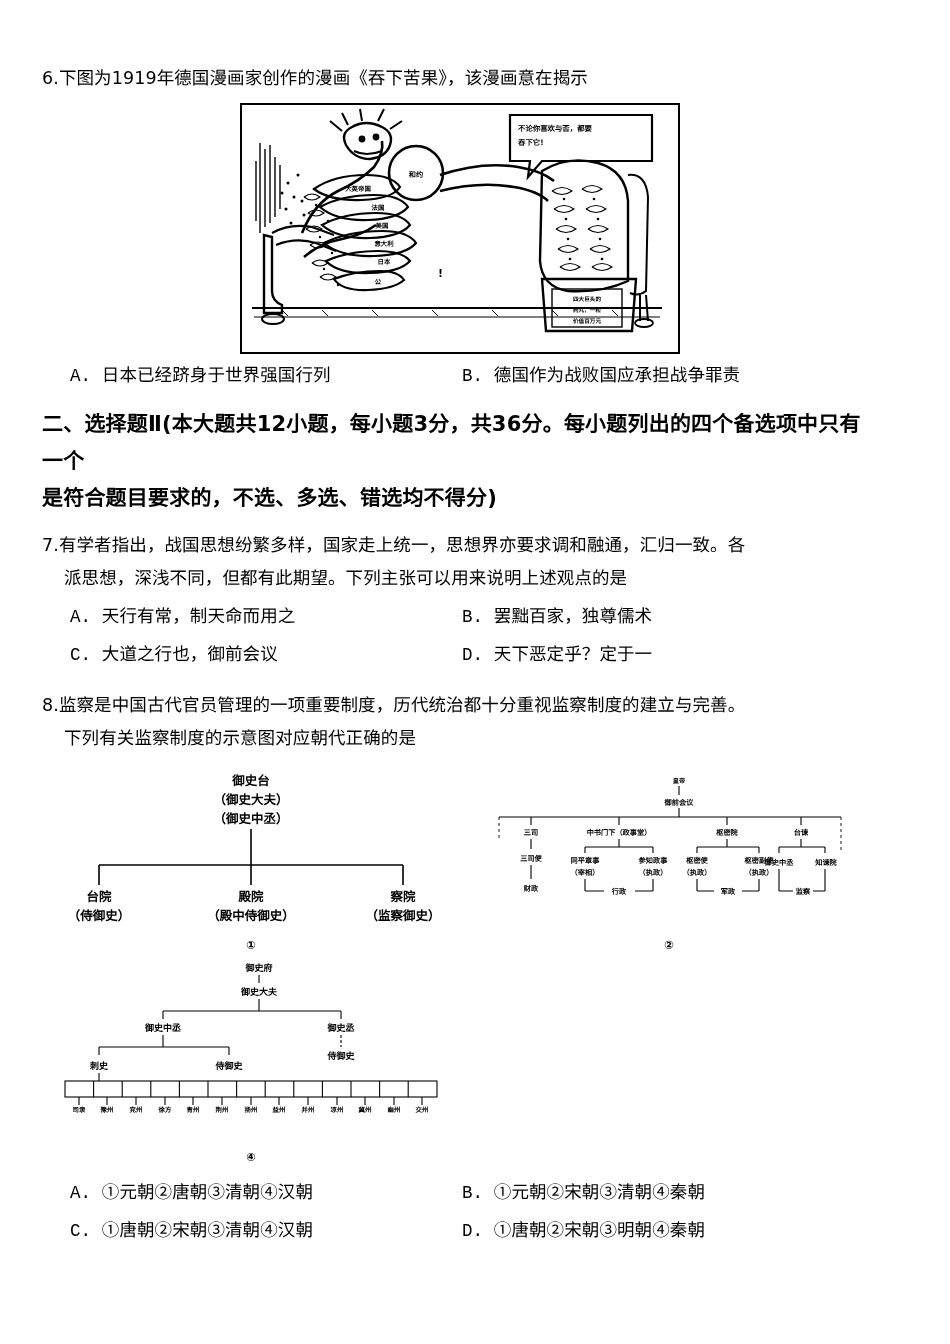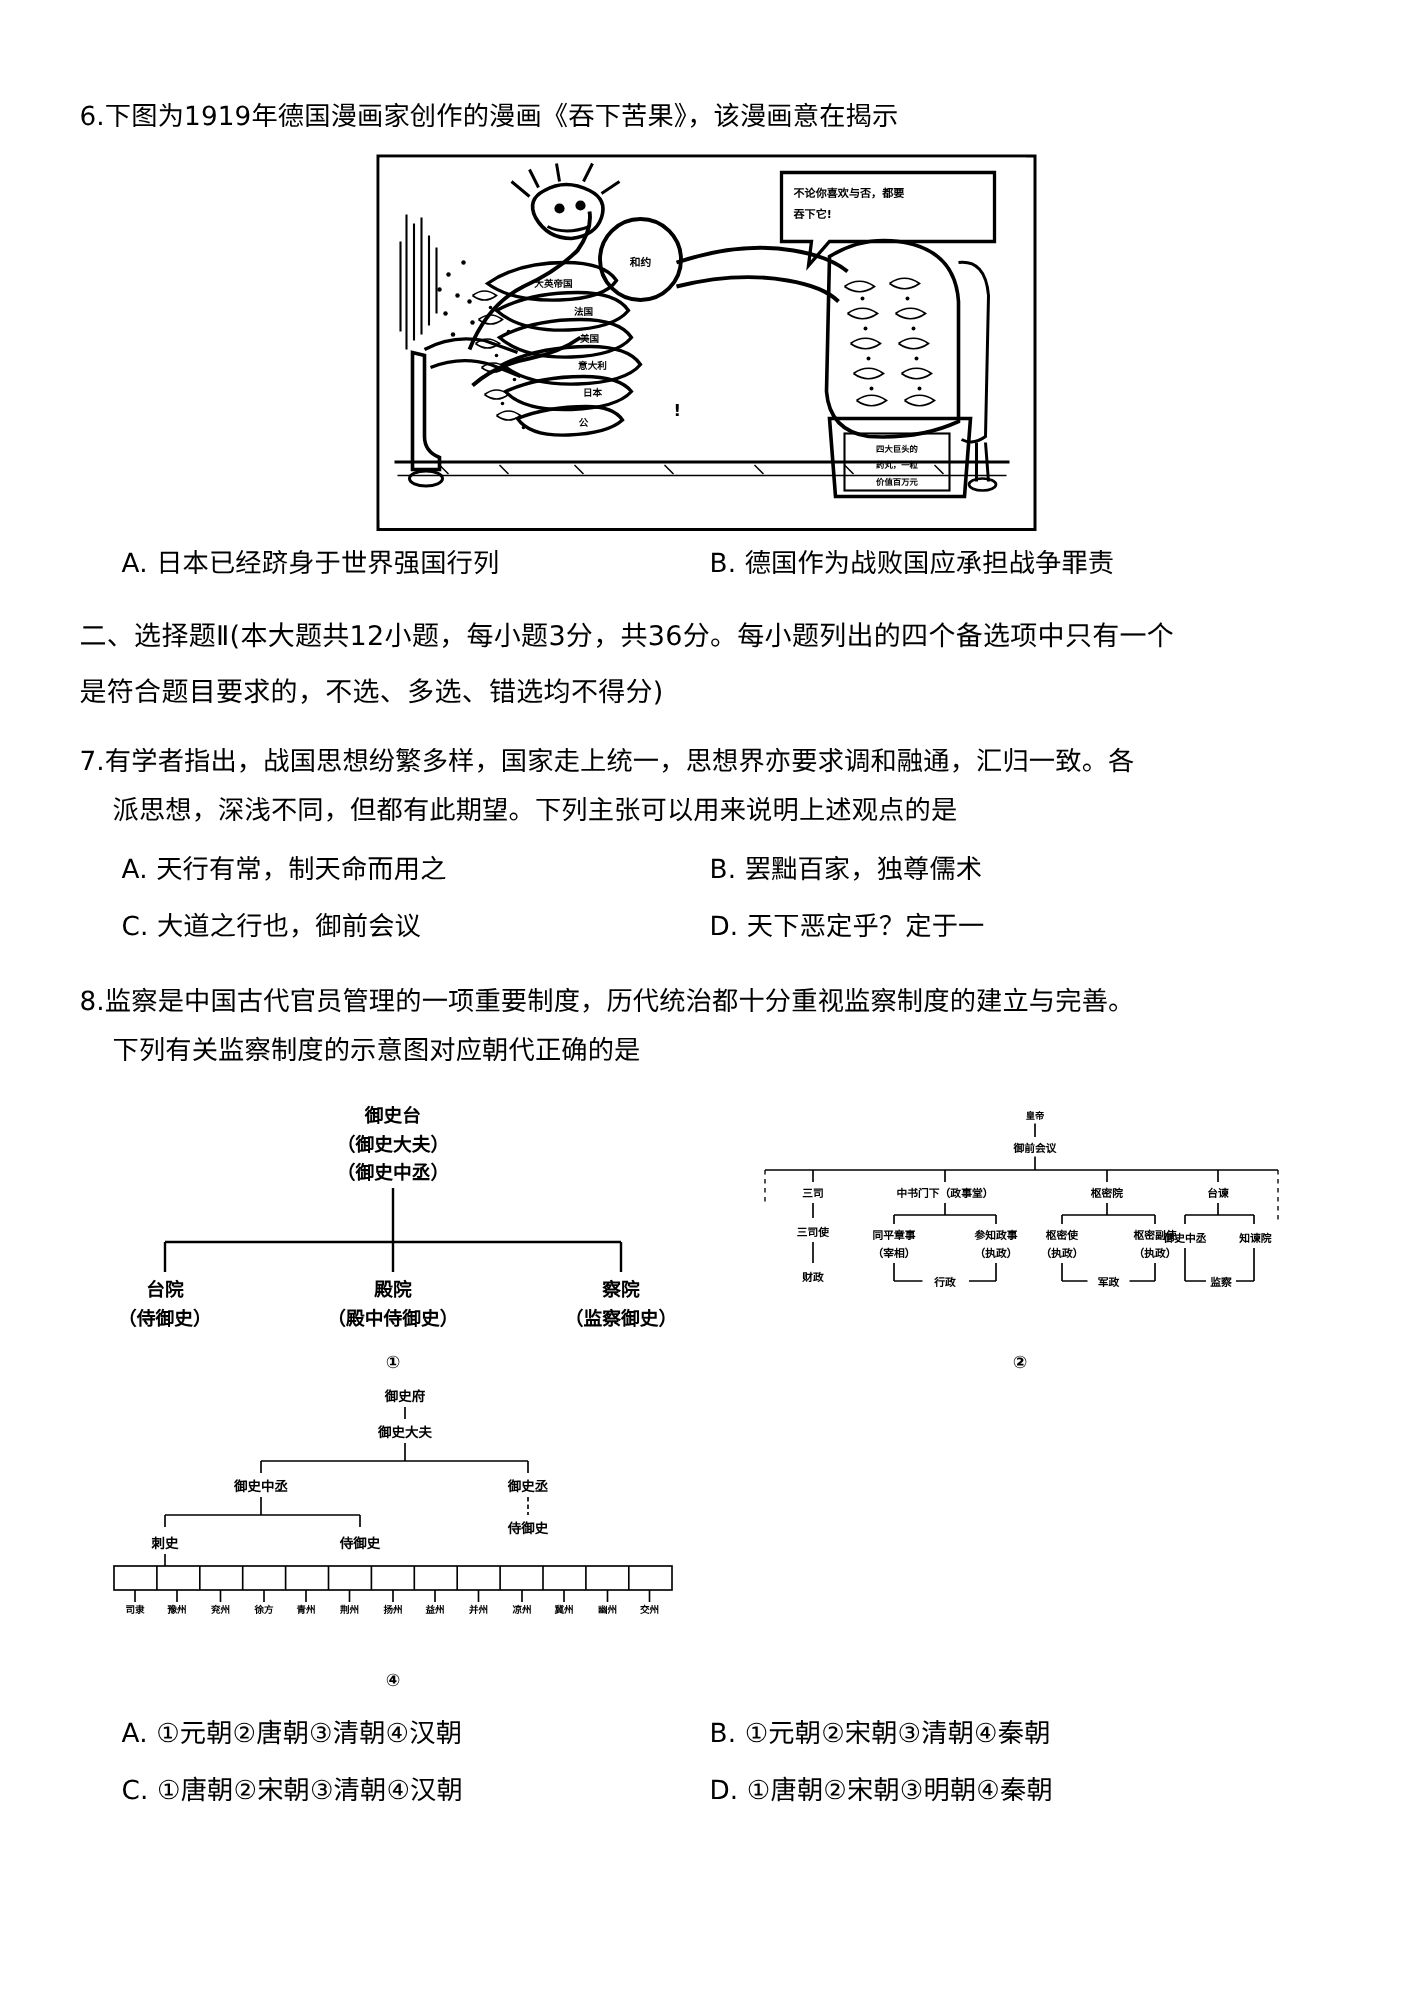--- a/index.html
+++ b/index.html
@@ -15,53 +15,54 @@
   .page {
     position: relative;
     width: 950px;
     height: 1344px;
     margin: 0 auto;
     background: #ffffff;
     overflow: hidden;
   }
   .content {
     position: absolute;
-    left: 53px;
+    left: 42px;
     top: 62px;
     width: 836px;
   }
   .q-stem {
     font-size: 17.5px;
     line-height: 33px;
     letter-spacing: 0.1px;
   }
   .q-stem .indent {
     display: block;
     padding-left: 22px;
   }
   .section-head {
-    font-weight: normal;
-    font-size: 18px;
+    font-weight: bold;
+    font-size: 21px;
     line-height: 37px;
     letter-spacing: 0.2px;
   }
 
   
   .options {
     display: grid;
     grid-template-columns: 392px 1fr;
     row-gap: 6px;
     padding-left: 28px;
     margin-top: 6px;
   }
   .opt {
     font-size: 17.5px;
     line-height: 32px;
     letter-spacing: 0.1px;
     white-space: nowrap;
+    font-family: Liberation Mono, monospace;
   }
 
   
   .figure-wrap {
     display: flex;
     justify-content: center;
     margin: 8px 0 4px 0;
   }
   .cartoon {
     width: 436px;

